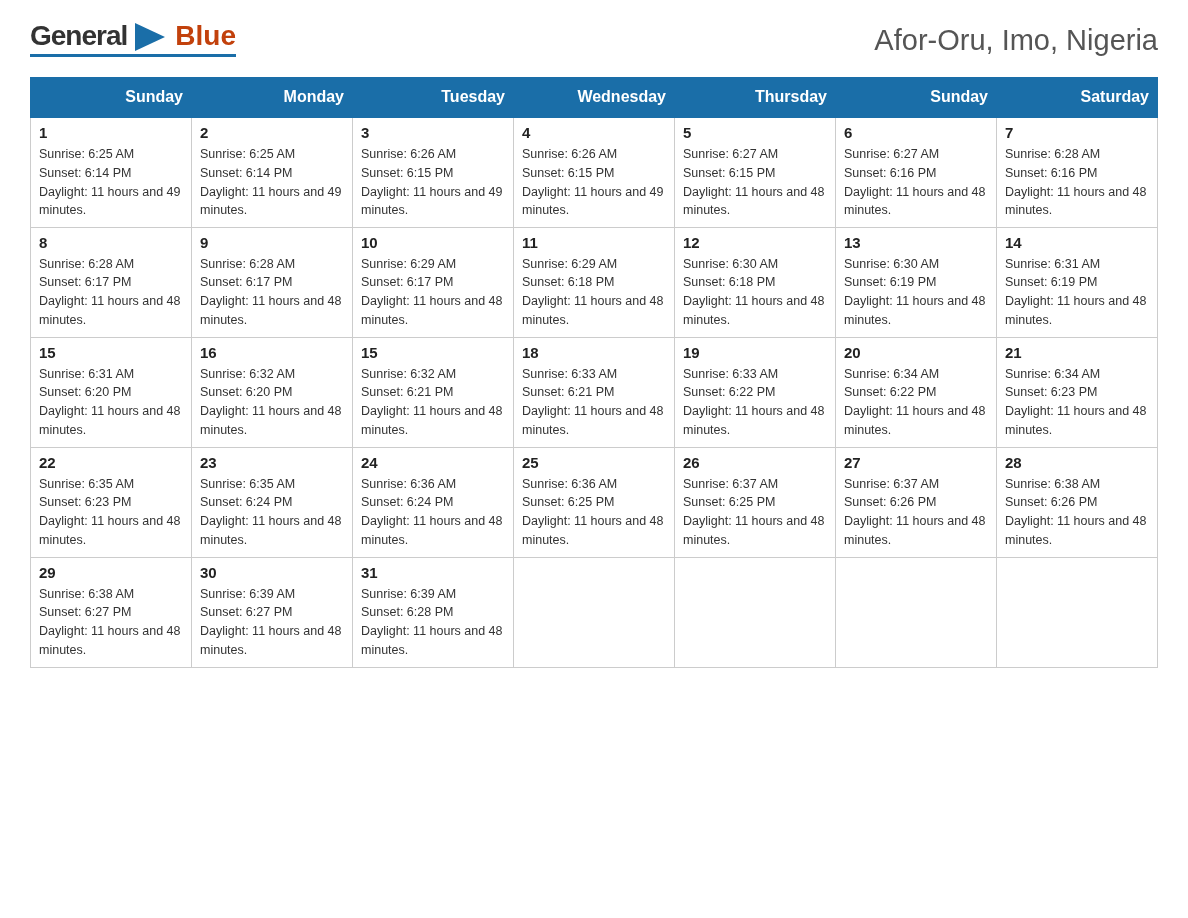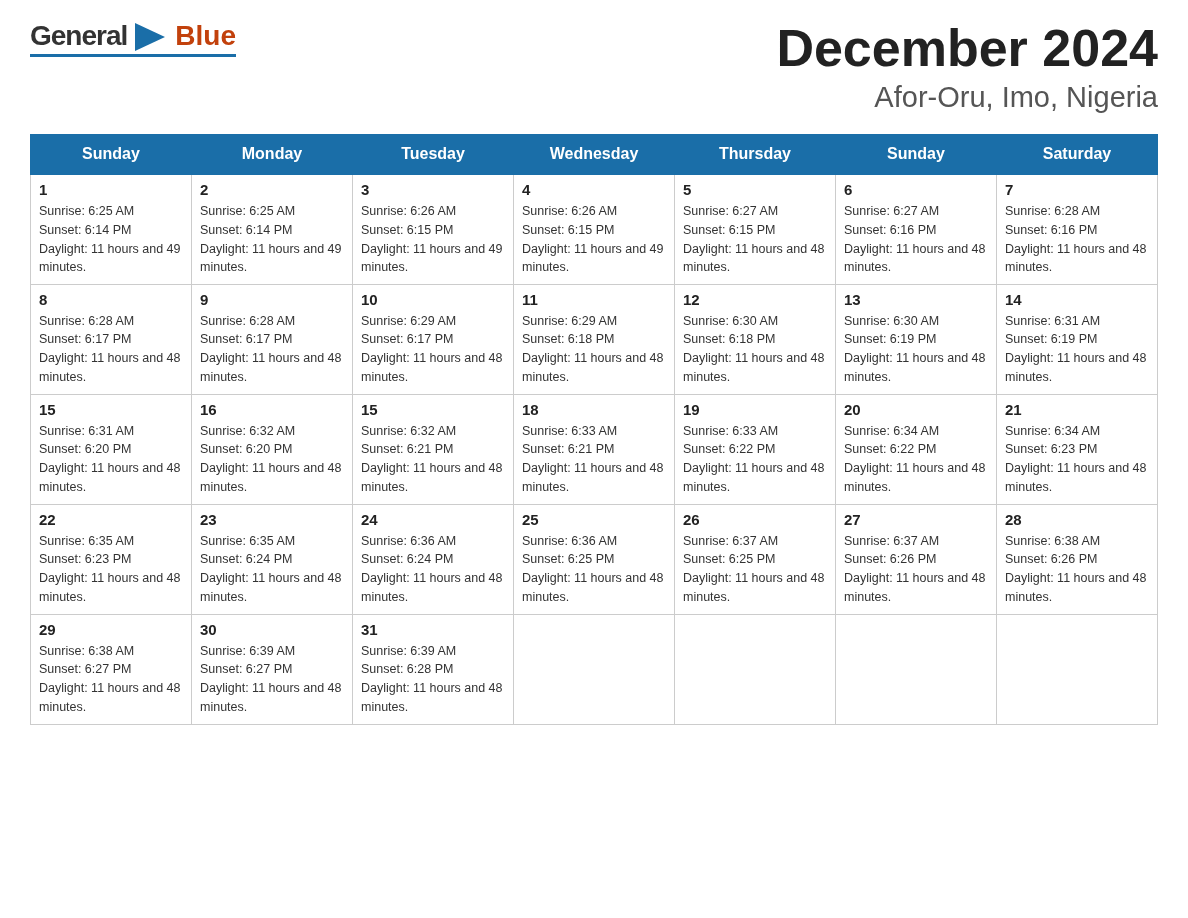--- a/index.html
+++ b/index.html
@@ -45,21 +45,21 @@
       width: 100%;
       border-collapse: collapse;
       table-layout: fixed;
     }
     .calendar-table thead tr th {
       background: #1a6ea8;
       color: #fff;
       font-size: 16px;
       font-weight: bold;
       padding: 10px 8px;
-      text-align: center;
+      text-align: right;
       border: 1px solid #1a6ea8;
     }
     .calendar-table tbody tr td {
       vertical-align: top;
       border: 1px solid #ccc;
       padding: 6px 8px;
       font-size: 13px;
       color: #333;
       min-height: 90px;
       height: 110px;
@@ -109,21 +109,20 @@
     <div class="logo-wrapper">
       <span class="logo-g">General</span>
       <svg width="30" height="28" viewBox="0 0 30 28" class="logo-svg">
         <polygon points="0,0 30,14 0,28" fill="#1a6ea8"></polygon>
       </svg>
       <span style="font-size:28px;font-weight:bold;color:#c2410c;margin-left:2px;">Blue</span>
     </div>
     <div class="logo-underline"></div>
   </div>
   <div class="title-block">
-    <div class="month-year">December 2024</div>
     <div class="location">Afor-Oru, Imo, Nigeria</div>
   </div>
 </div>
 
 <table class="calendar-table">
   <thead>
     <tr>
     <th>Sunday</th>
         <th>Monday</th>
         <th>Tuesday</th>

